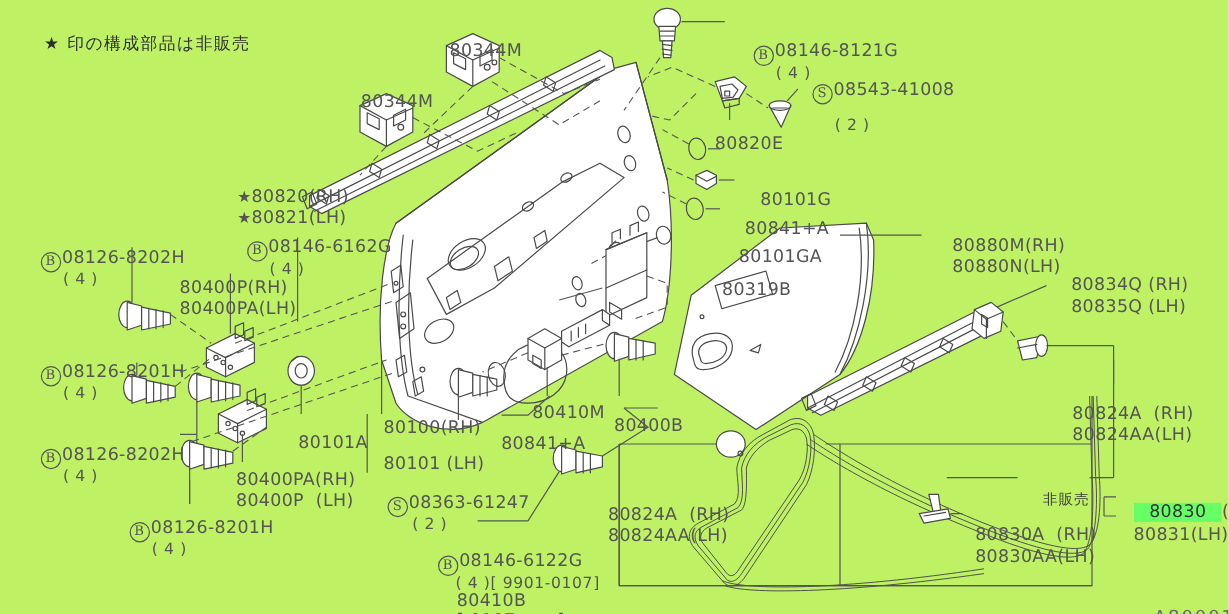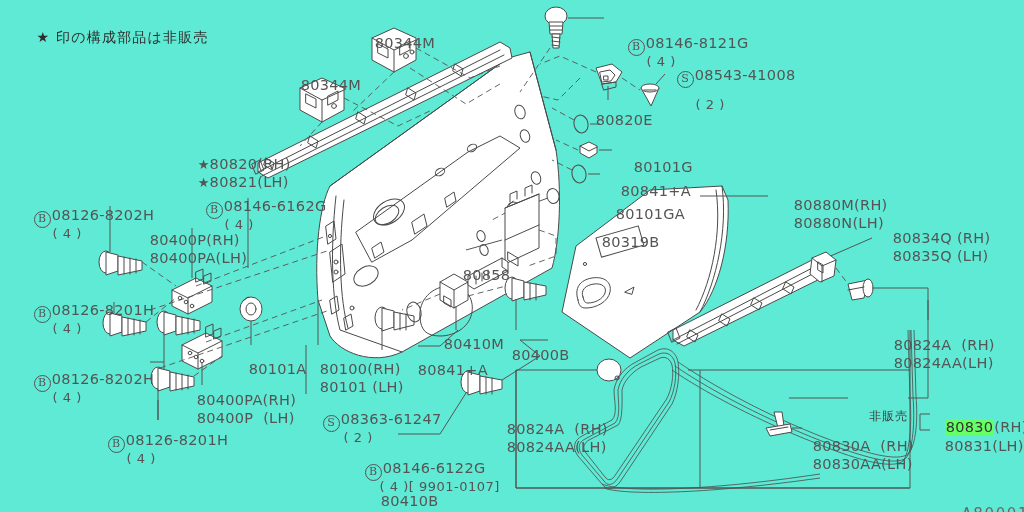--- a/index.html
+++ b/index.html
@@ -1,40 +1,40 @@
 <!DOCTYPE html>
 <html><head>
 <meta charset="utf-8">
 <title>Parts Diagram</title>
 <style>
   html,body{margin:0;padding:0;background:#ffffff;}
   #page{
     position:relative;
     width:1024px;height:512px;
-    background:#5eead4;
+    background:#bef264;
     overflow:hidden;
     font-family:"DejaVu Sans","Liberation Sans",sans-serif;
     color:#4a4a4a;
   }
   #art{position:absolute;left:0;top:0;width:1024px;height:512px;}
   .lbl{
     position:absolute;
     font-family:"DejaVu Sans","Liberation Sans",sans-serif;
     font-size:14.5px;
     letter-spacing:0.3px;
     color:#555555;
     white-space:pre;
     line-height:17px;
   }
   .lbl.jp{font-size:12px;letter-spacing:1px;color:#3a3a3a;}
   .lbl.note{font-size:14px;letter-spacing:1.2px;color:#2e2e2e;}
   .lbl.code{font-size:15px;letter-spacing:1.6px;color:#6a6a6a;}
   .qty{font-size:13px;letter-spacing:0.5px;}
   .star{font-size:13px;}
-  .hl{background:#66ff66;color:#333;padding:0 1px;}
+  .hl{background:#66ff66;color:#333;padding:0 13px;}
   .circ{
     display:inline-block;
     width:15px;height:15px;
     border:1.3px solid #555;
     border-radius:50%;
     text-align:center;
     line-height:14px;
     font-size:11px;
     font-family:"DejaVu Serif","Liberation Serif",serif;
     vertical-align:-2px;
@@ -496,21 +496,21 @@
     <span>80400P  (LH)</span>
   </div>
 
   <div class="lbl" style="left:88px;top:415px;">
     <span class="circ">B</span><span>08126-8201H</span>
   </div>
   <div class="lbl qty" style="left:108px;top:433px;">
     <span>( 4 )</span>
   </div>
 
-  <div class="lbl" style="left:300px;top:344px;">
+  <div class="lbl" style="left:300px;top:332px;">
     <span>80100(RH)</span>
   </div>
   <div class="lbl" style="left:300px;top:362px;">
     <span>80101 (LH)</span>
   </div>
 
   <div class="lbl" style="left:303px;top:394px;">
     <span class="circ">S</span><span>08363-61247</span>
   </div>
   <div class="lbl qty" style="left:325px;top:412px;">
@@ -535,23 +535,20 @@
   </div>
 
   <div class="lbl" style="left:424px;top:319px;">
     <span>80410M</span>
   </div>
 
   <div class="lbl" style="left:492px;top:330px;">
     <span>80400B</span>
   </div>
 
-  <div class="lbl" style="left:443px;top:250px;">
-    <span>80858</span>
-  </div>
 
   <div class="lbl" style="left:608px;top:18px;">
     <span class="circ">B</span><span>08146-8121G</span>
   </div>
   <div class="lbl qty" style="left:628px;top:36px;">
     <span>( 4 )</span>
   </div>
 
   <div class="lbl" style="left:657px;top:50px;">
     <span class="circ">S</span><span>08543-41008</span>

